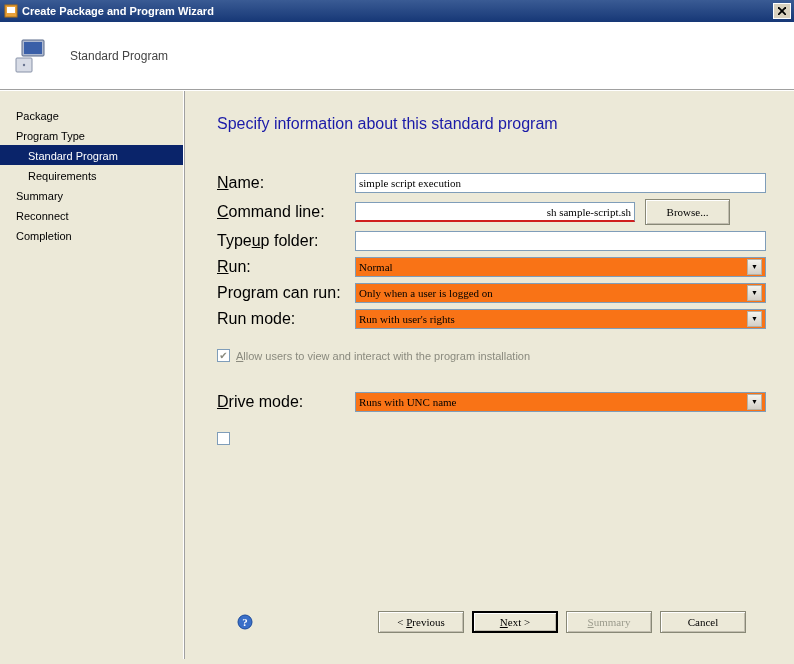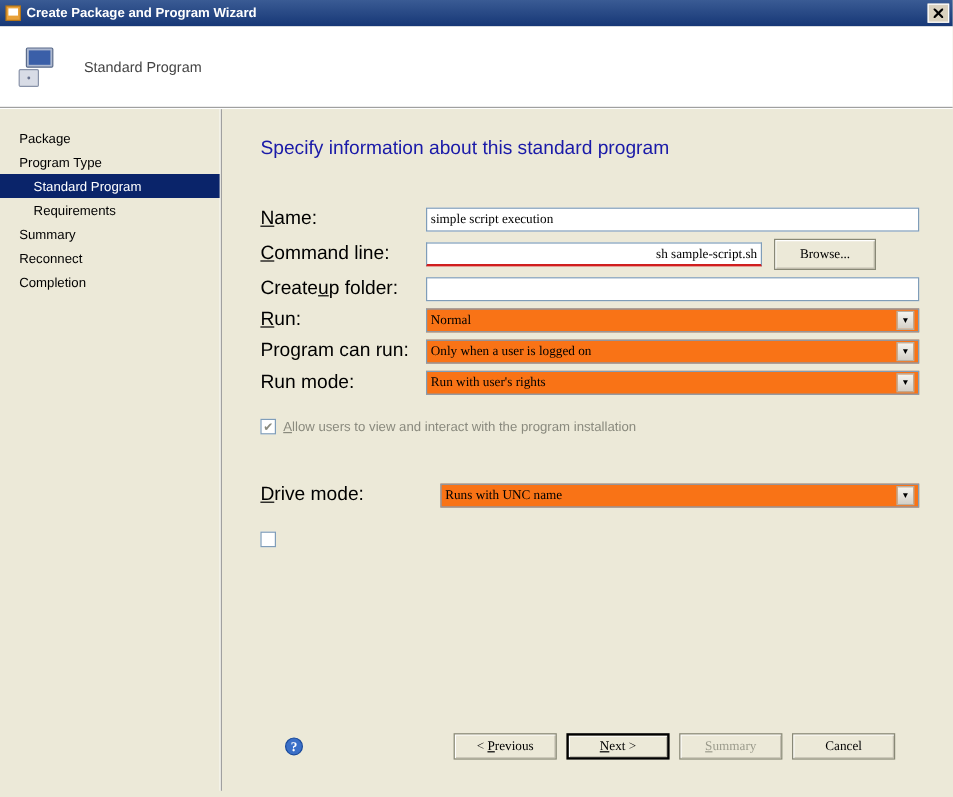--- a/index.html
+++ b/index.html
@@ -167,21 +167,21 @@
   align-items: center;
   padding: 10px 20px 14px 20px;
   justify-content: flex-end;
   gap: 8px;
 }
 .help-icon {
   margin-right: auto;
   width: 16px; height: 16px;
 }
 .footer-btn { width: 86px; height: 22px; text-align: center; }
-.spacer-large { margin-top: 27px; gap: 12px; }
+.spacer-large { margin-top: 16px; }
 .underline-char { text-decoration: underline; }
 .border-bottom-white { border-bottom: 1px solid #fff; }
 </style>
 </head>
 <body>
 
 <div class="titlebar">
   <span class="titlebar-icon">
     <svg width="14" height="14" viewBox="0 0 14 14">
         <rect x="1" y="1" width="12" height="12" fill="#e8a13a" stroke="#b37417"></rect>
@@ -244,21 +244,21 @@
       <input class="form-input" value="simple script execution" style="">
     </div>
 
     <div class="form-row">
       <span class="form-label"><span class="underline-char">C</span><span>ommand line:</span></span>
       <input class="form-input cmd" style="flex: 0 0 280px; text-align: right;" value="sh sample-script.sh">
       <button class="btn btn-browse">Browse...</button>
     </div>
 
     <div class="form-row">
-      <span class="form-label"><span>Create</span><span class="underline-char">u</span><span>p folder:</span></span>
+      <span class="form-label"><span>Type</span><span class="underline-char">u</span><span>p folder:</span></span>
       <input class="form-input" value="" style="">
     </div>
 
     <div class="form-row">
       <span class="form-label"><span class="underline-char">R</span><span>un:</span></span>
       <div class="form-select">
         <span>Normal</span>
         <span class="dropdown-arrow">▼</span>
       </div>
     </div>

